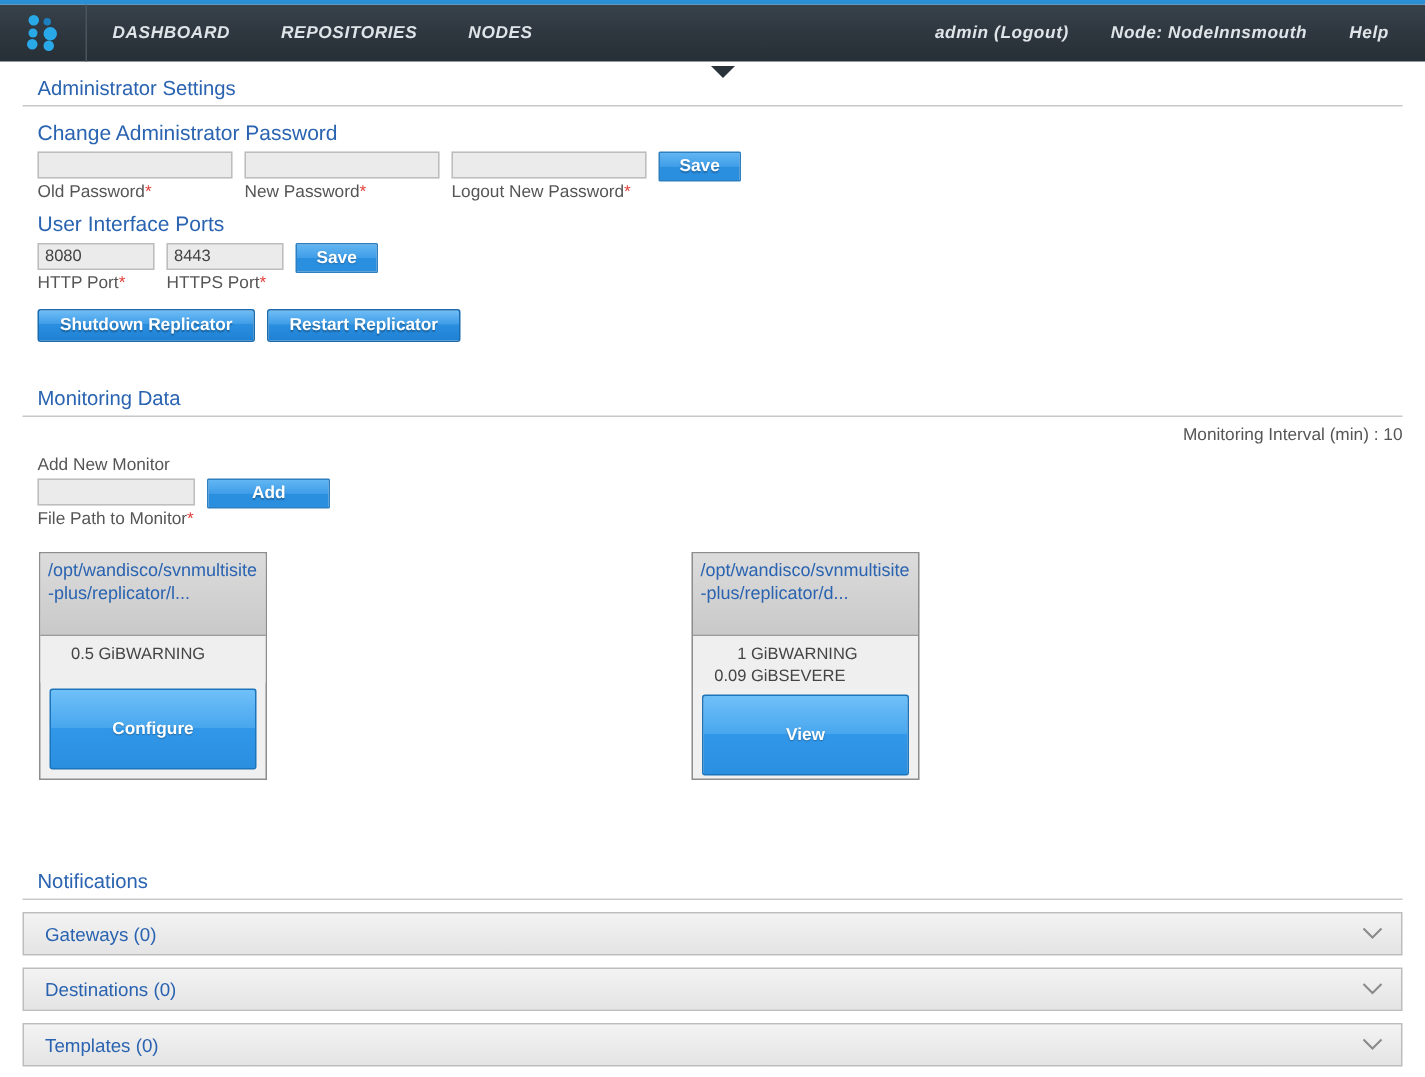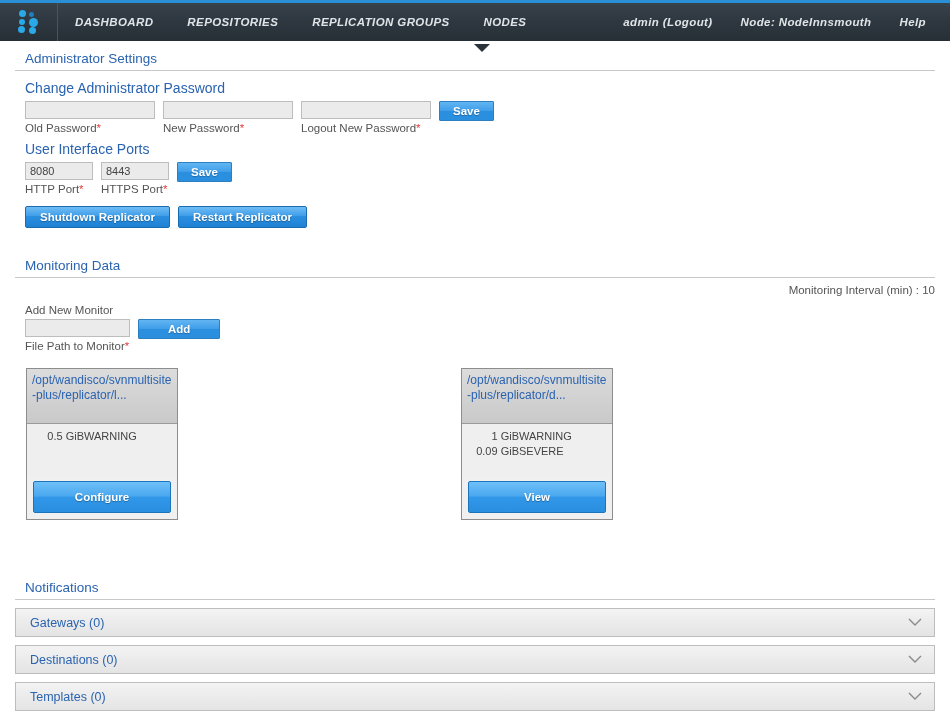--- a/index.html
+++ b/index.html
@@ -88,21 +88,21 @@
     display: block;
     height: 18px;
     background: #ebebeb;
     border: 1px solid #bdbdbd;
     font-family: "Liberation Sans", sans-serif;
     font-size: 11px;
     color: #444;
     padding: 1px 4px;
   }
   input.pw { width: 130px; }
-  input.port { width: 68px; }
+  input.port { width: 78px; }
   input.monitor { width: 105px; }
   .lbl {
     font-size: 11.5px;
     color: #555;
     padding-top: 3px;
     white-space: nowrap;
   }
   .req { color: #e2413d; }
 
   .btn-blue {
@@ -176,21 +176,21 @@
   .thr-size { width: 52px; }
   .card-foot { padding: 4px 6px 6px 6px; }
   .card-btn {
     display: block;
     width: 100%;
     background: linear-gradient(to bottom, #6fc0f8 0%, #49a7ee 48%, #3197e8 49%, #2b8fe0 100%);
     border: 1px solid #1c74ba;
     color: #ffffff;
     font-size: 11.5px;
     font-weight: bold;
-    padding: 9px 0;
+    padding: 20px 0;
     cursor: pointer;
     font-family: "Liberation Sans", sans-serif;
     border-radius: 2px;
     text-shadow: 0 1px 1px rgba(0,0,0,.3);
   }
 
   
   .notif-wrap { margin-top: 42px; }
   .accordion { margin-top: 8px; }
   .acc-item {
@@ -218,21 +218,20 @@
         <i class="d3"></i>
       <i class="d4"></i>
         <i class="d5"></i>
         <i class="d6"></i>
     </div>
   </div>
 
   <div class="nav-items">
     <div class="nav-item">DASHBOARD</div>
     <div class="nav-item">REPOSITORIES</div>
-    <div class="nav-item">REPLICATION GROUPS</div>
     <div class="nav-item">NODES</div>
   </div>
 
   <div class="nav-right">
     <div class="nav-item">admin (Logout)</div>
     <div class="nav-item">Node: NodeInnsmouth</div>
     <div class="nav-item">Help</div>
   </div>
 
   <div class="nav-arrow"></div>

